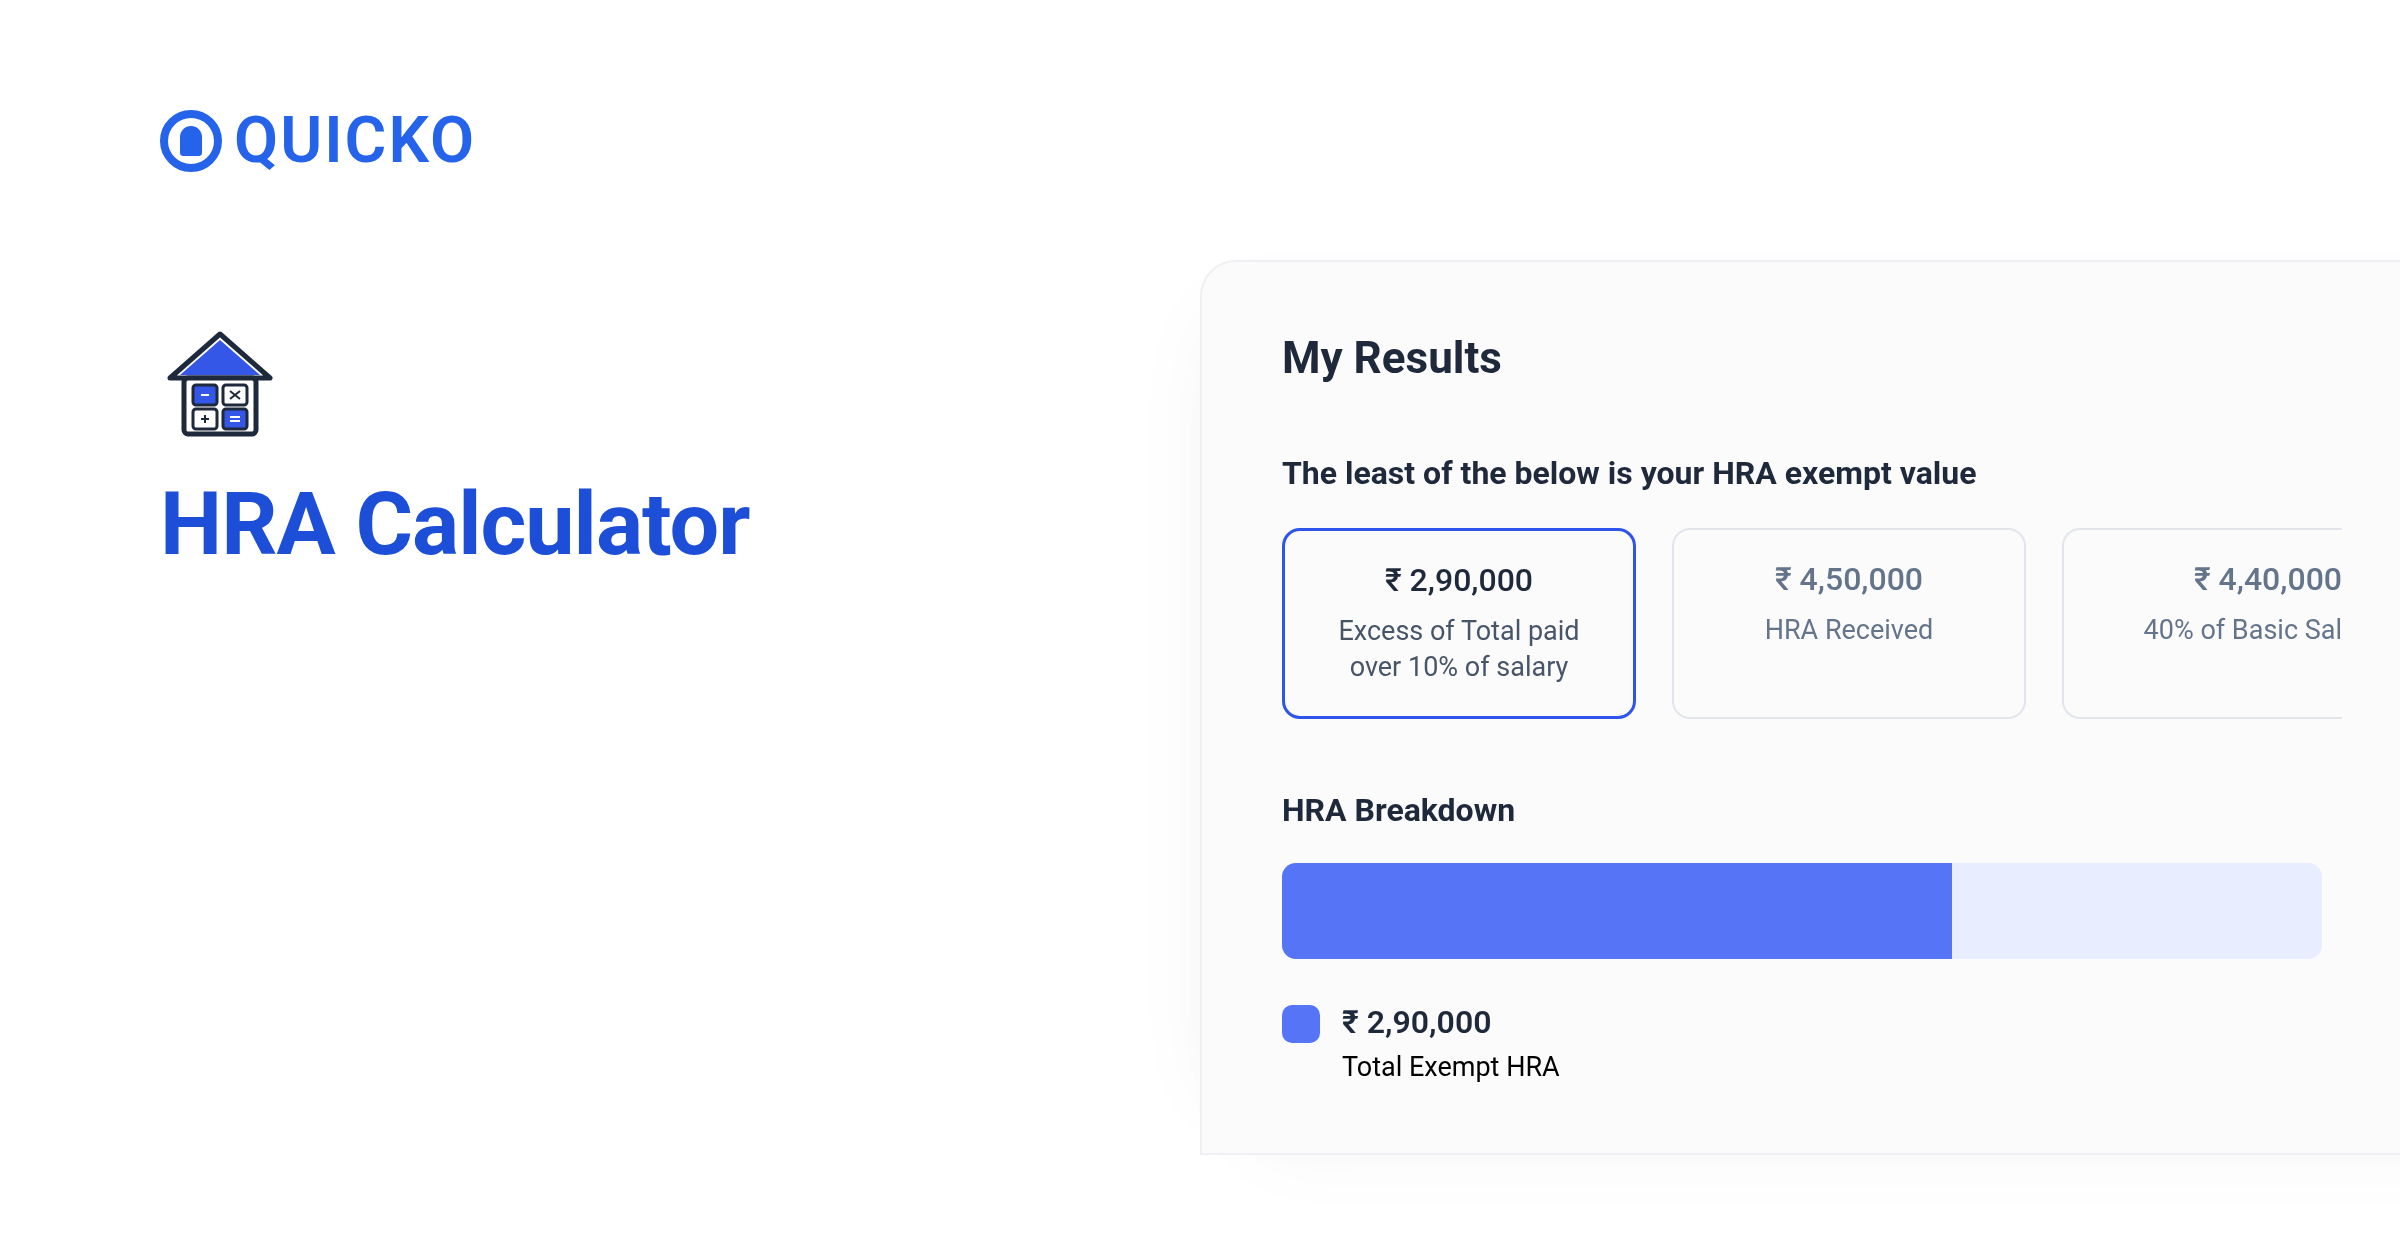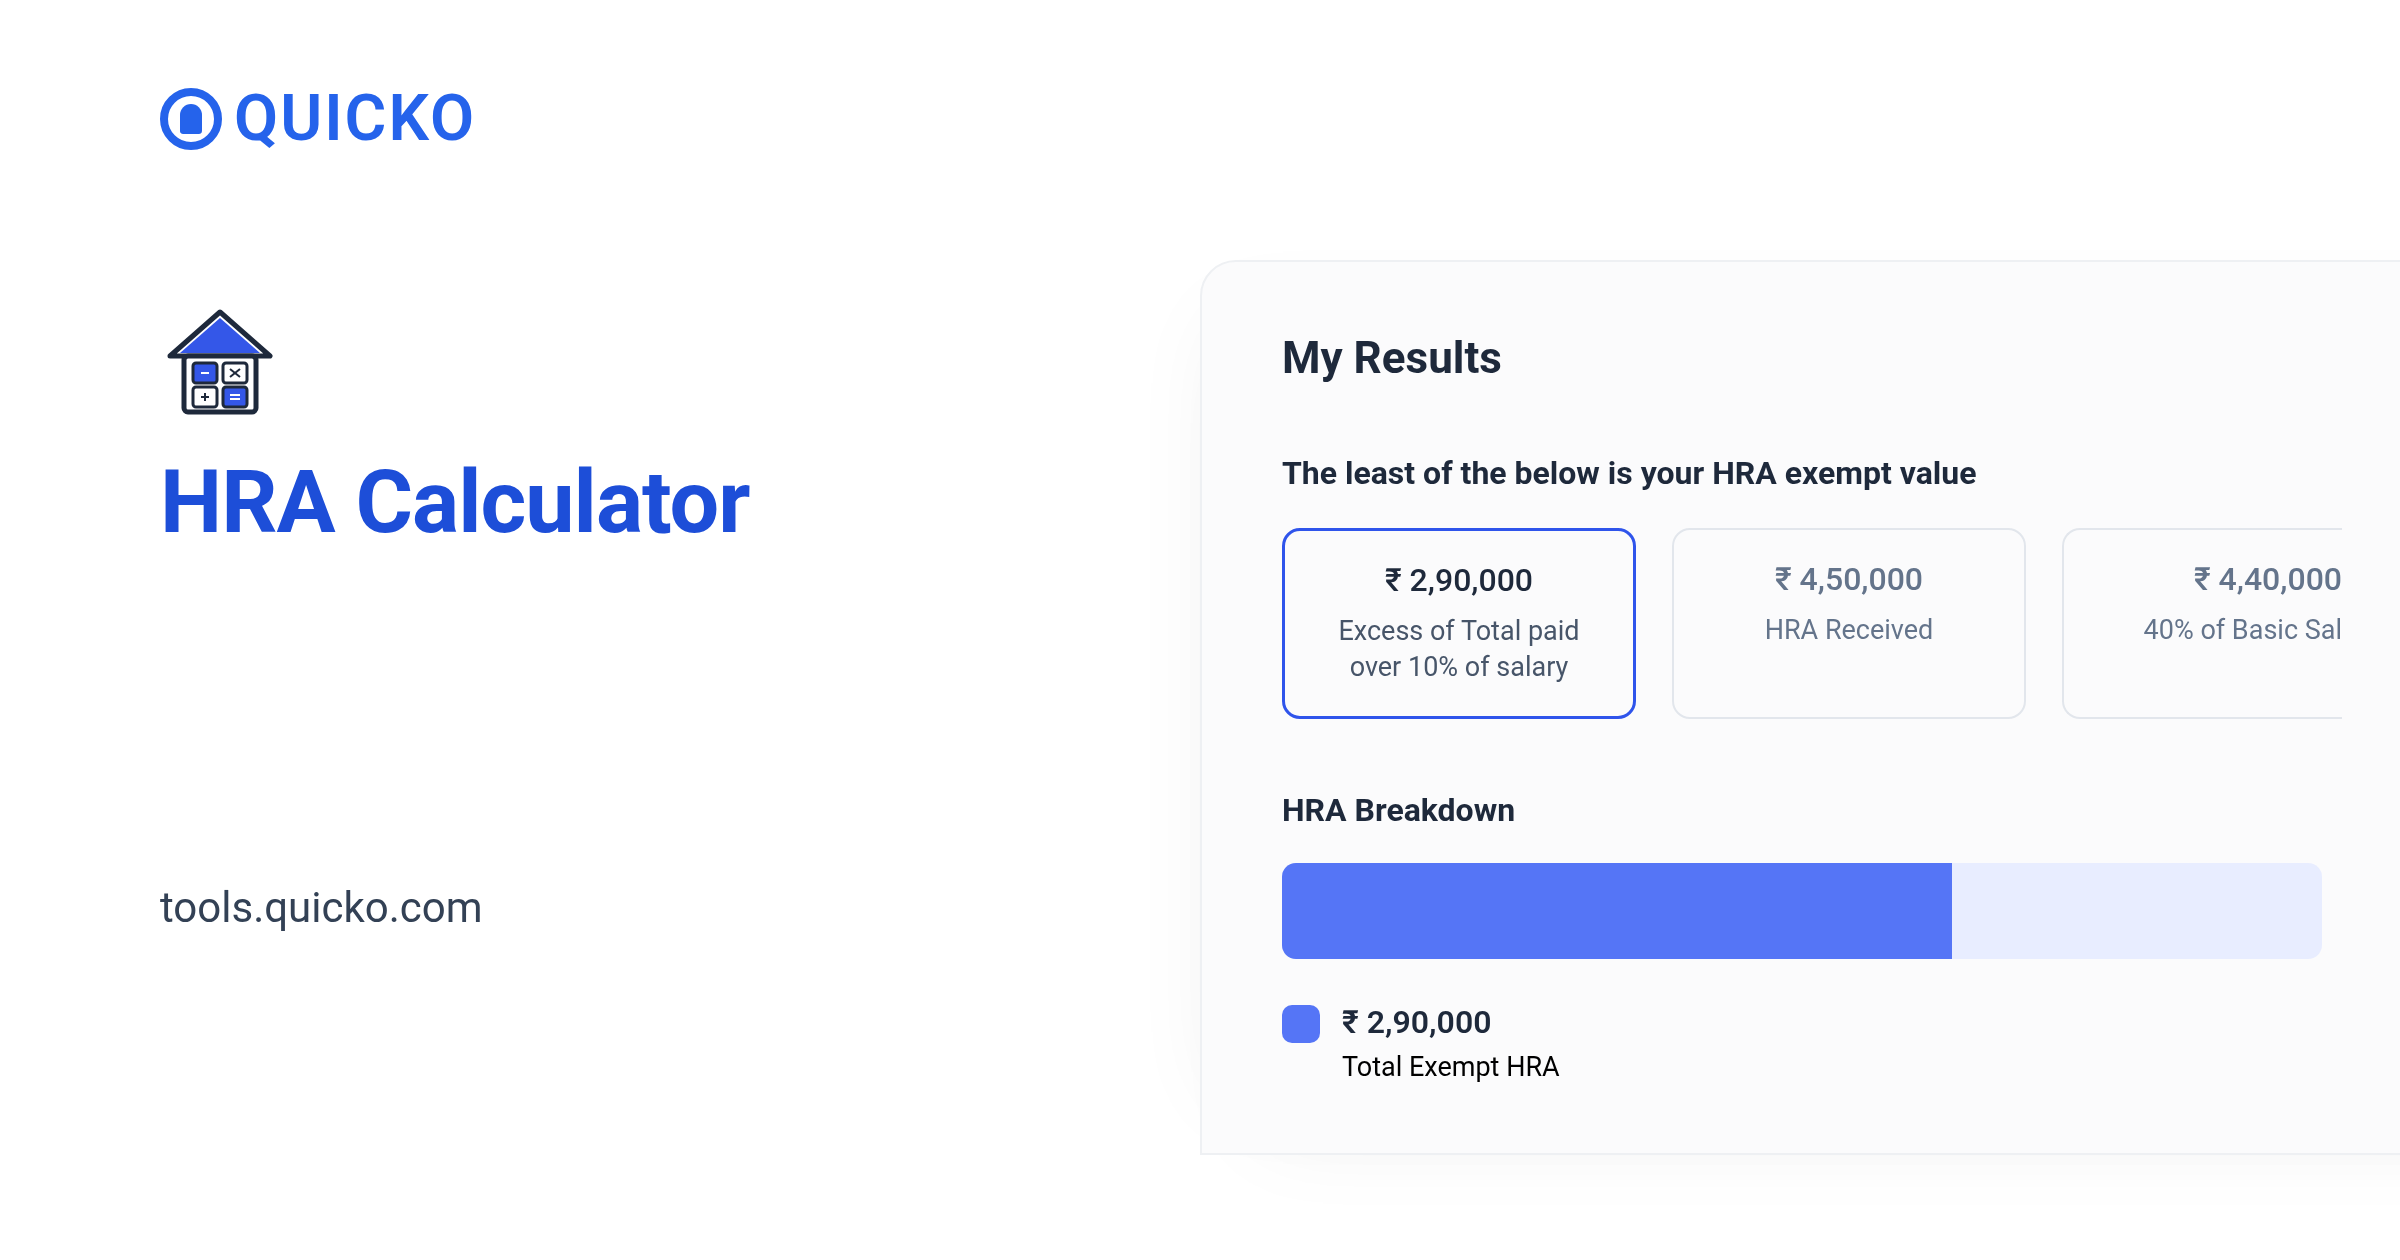--- a/index.html
+++ b/index.html
@@ -11,21 +11,21 @@
     overflow: hidden;
     transform-origin: top left;
   }
   .page {
     width: 100%; height: 100%;
     display: flex;
     flex-direction: row;
   }
   .left {
     width: 1100px;
-    padding: 81px 0 0 160px;
+    padding: 103px 0 0 160px;
     display: flex;
     flex-direction: column;
   }
   .logo {
     display: flex;
     align-items: center;
     gap: 12px;
     font-size: 64px;
     font-weight: 600;
     color: #2563eb;
@@ -180,21 +180,20 @@
         <line x1="80" y1="63" x2="70" y2="71" stroke="#1e293b" stroke-width="2"></line>
         <line x1="41" y1="91" x2="49" y2="91" stroke="#1e293b" stroke-width="2"></line>
         <line x1="45" y1="87" x2="45" y2="95" stroke="#1e293b" stroke-width="2"></line>
         <line x1="70" y1="89" x2="80" y2="89" stroke="#fff" stroke-width="2"></line>
         <line x1="70" y1="93" x2="80" y2="93" stroke="#fff" stroke-width="2"></line>
       </svg>
     </div>
 
     <h1 class="page-title">HRA Calculator</h1>
 
-    <div class="site-url">tools.quicko.com</div>
   </div>
 
   <div class="right">
     <div class="card">
       <h2>My Results</h2>
 
       <div class="subhead">The least of the below is your HRA exempt value</div>
 
       <div class="tiles">
         <div class="tile active">

